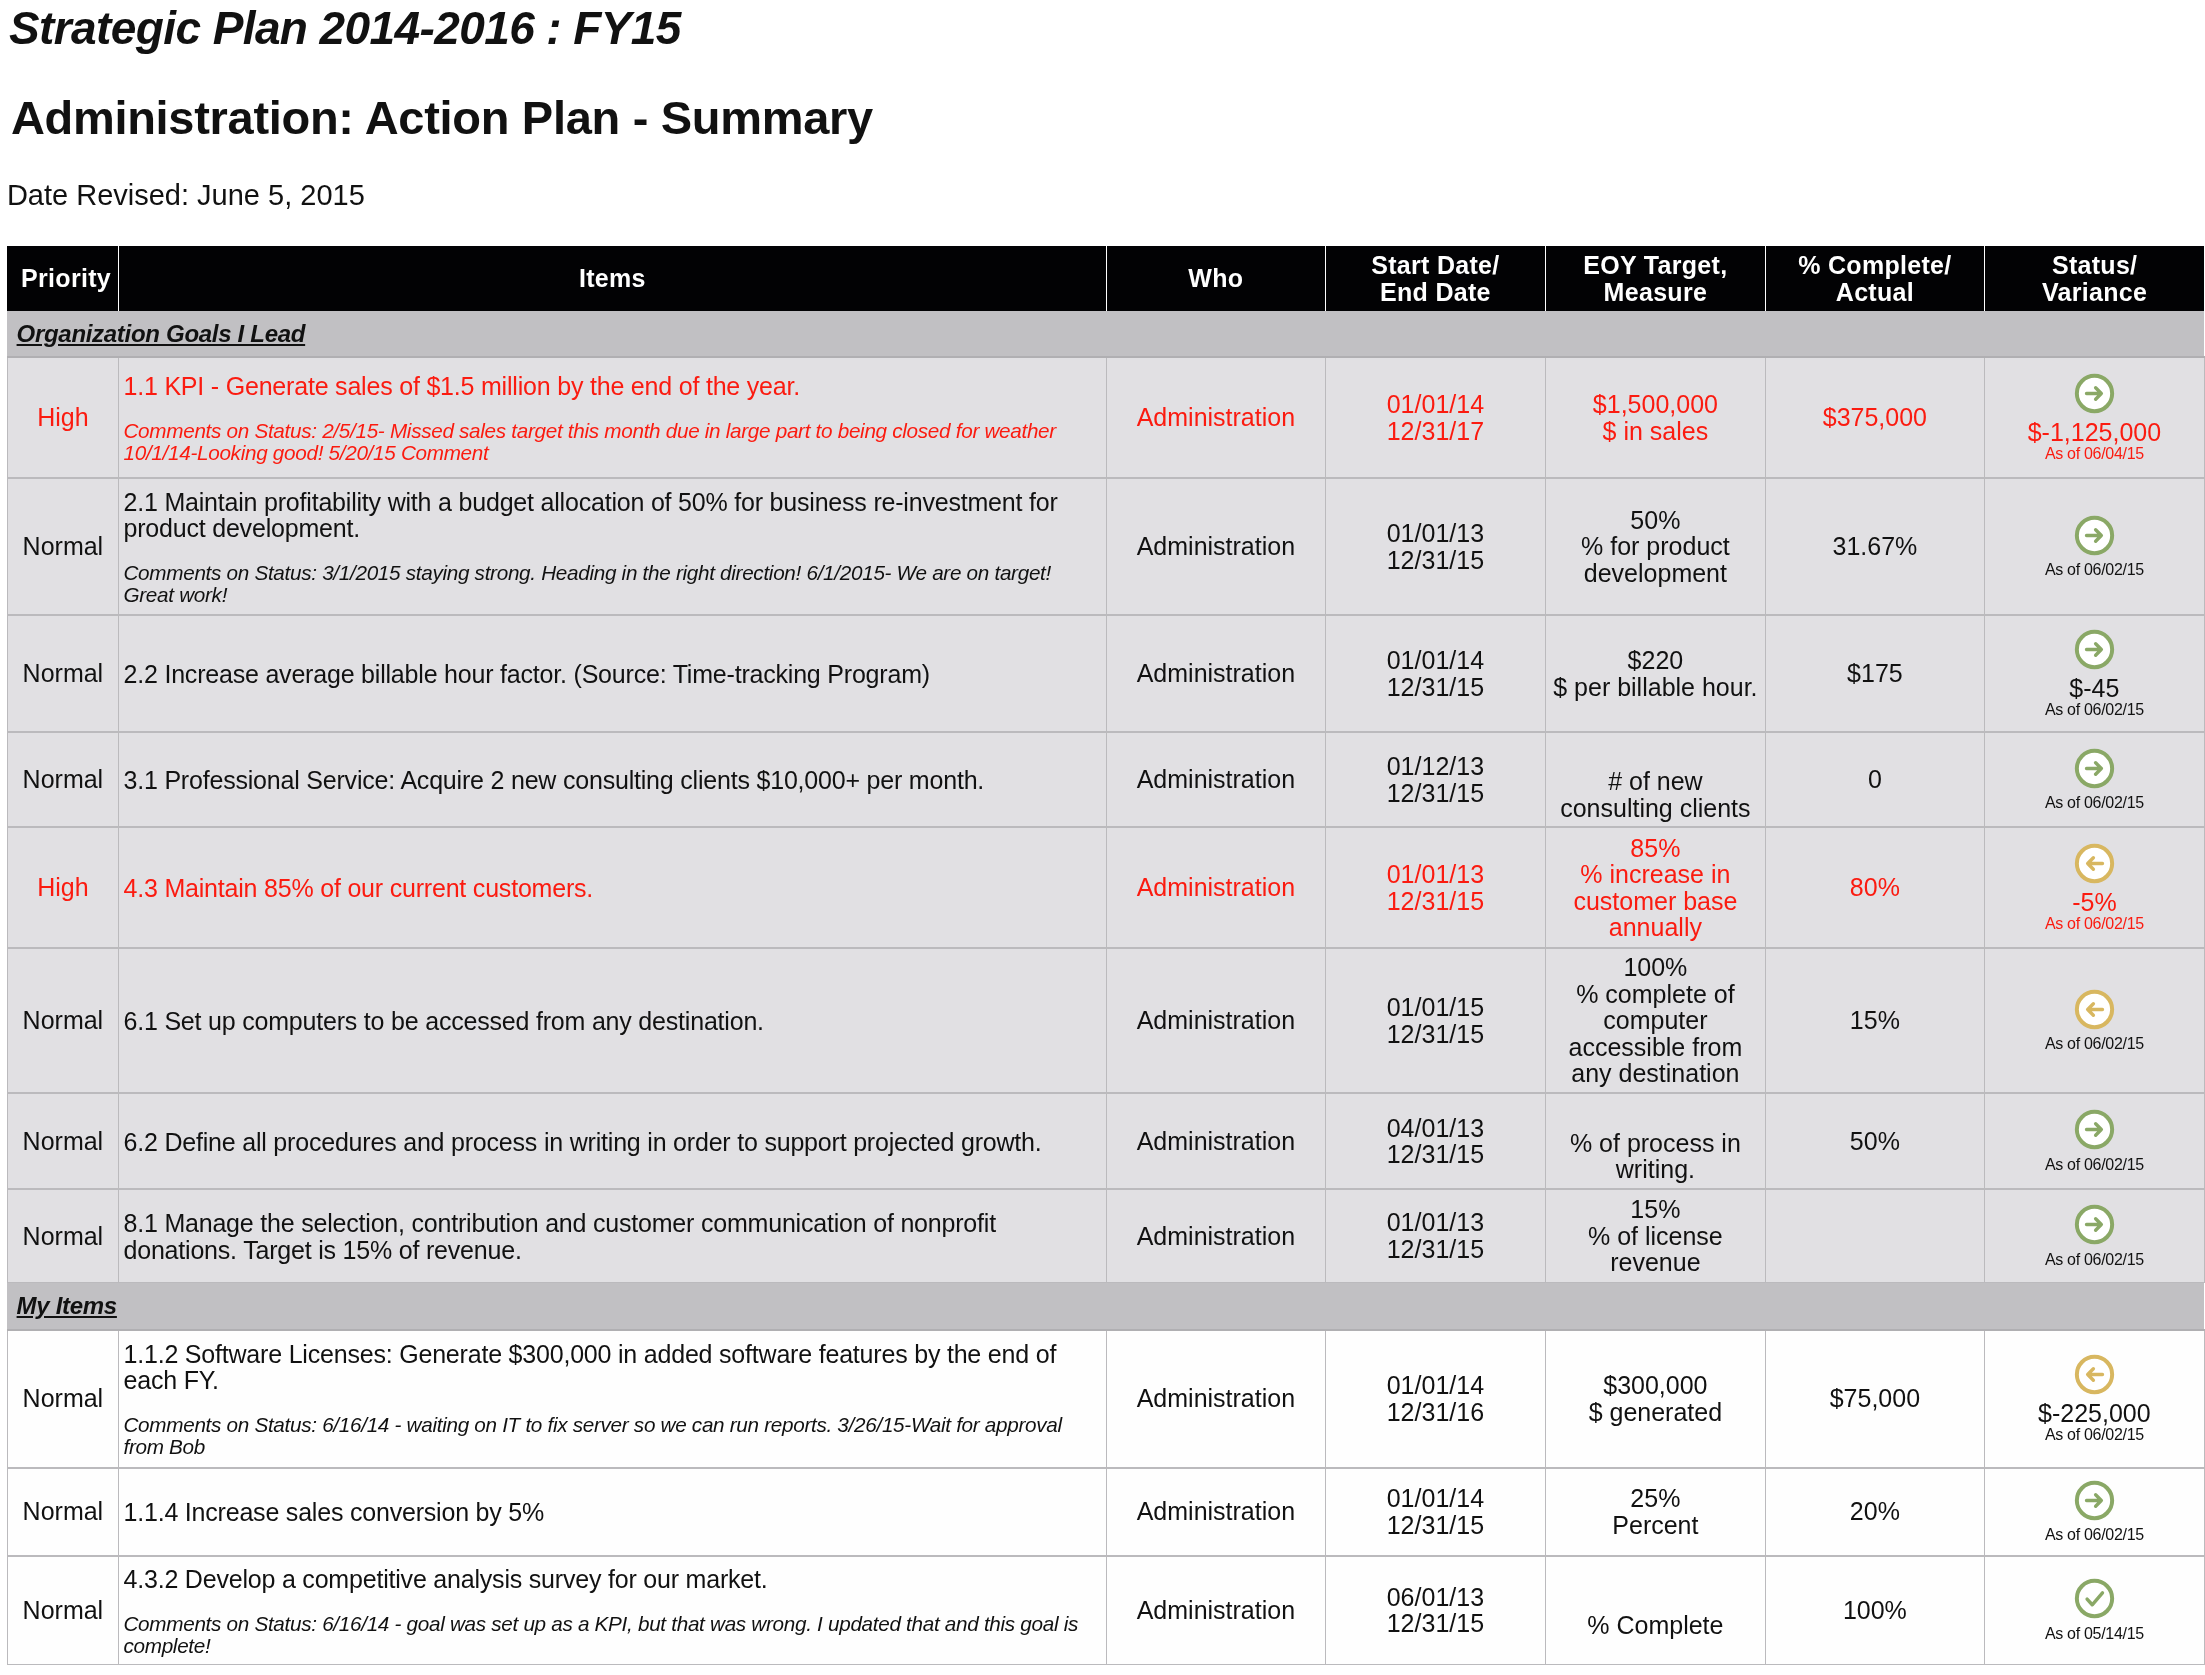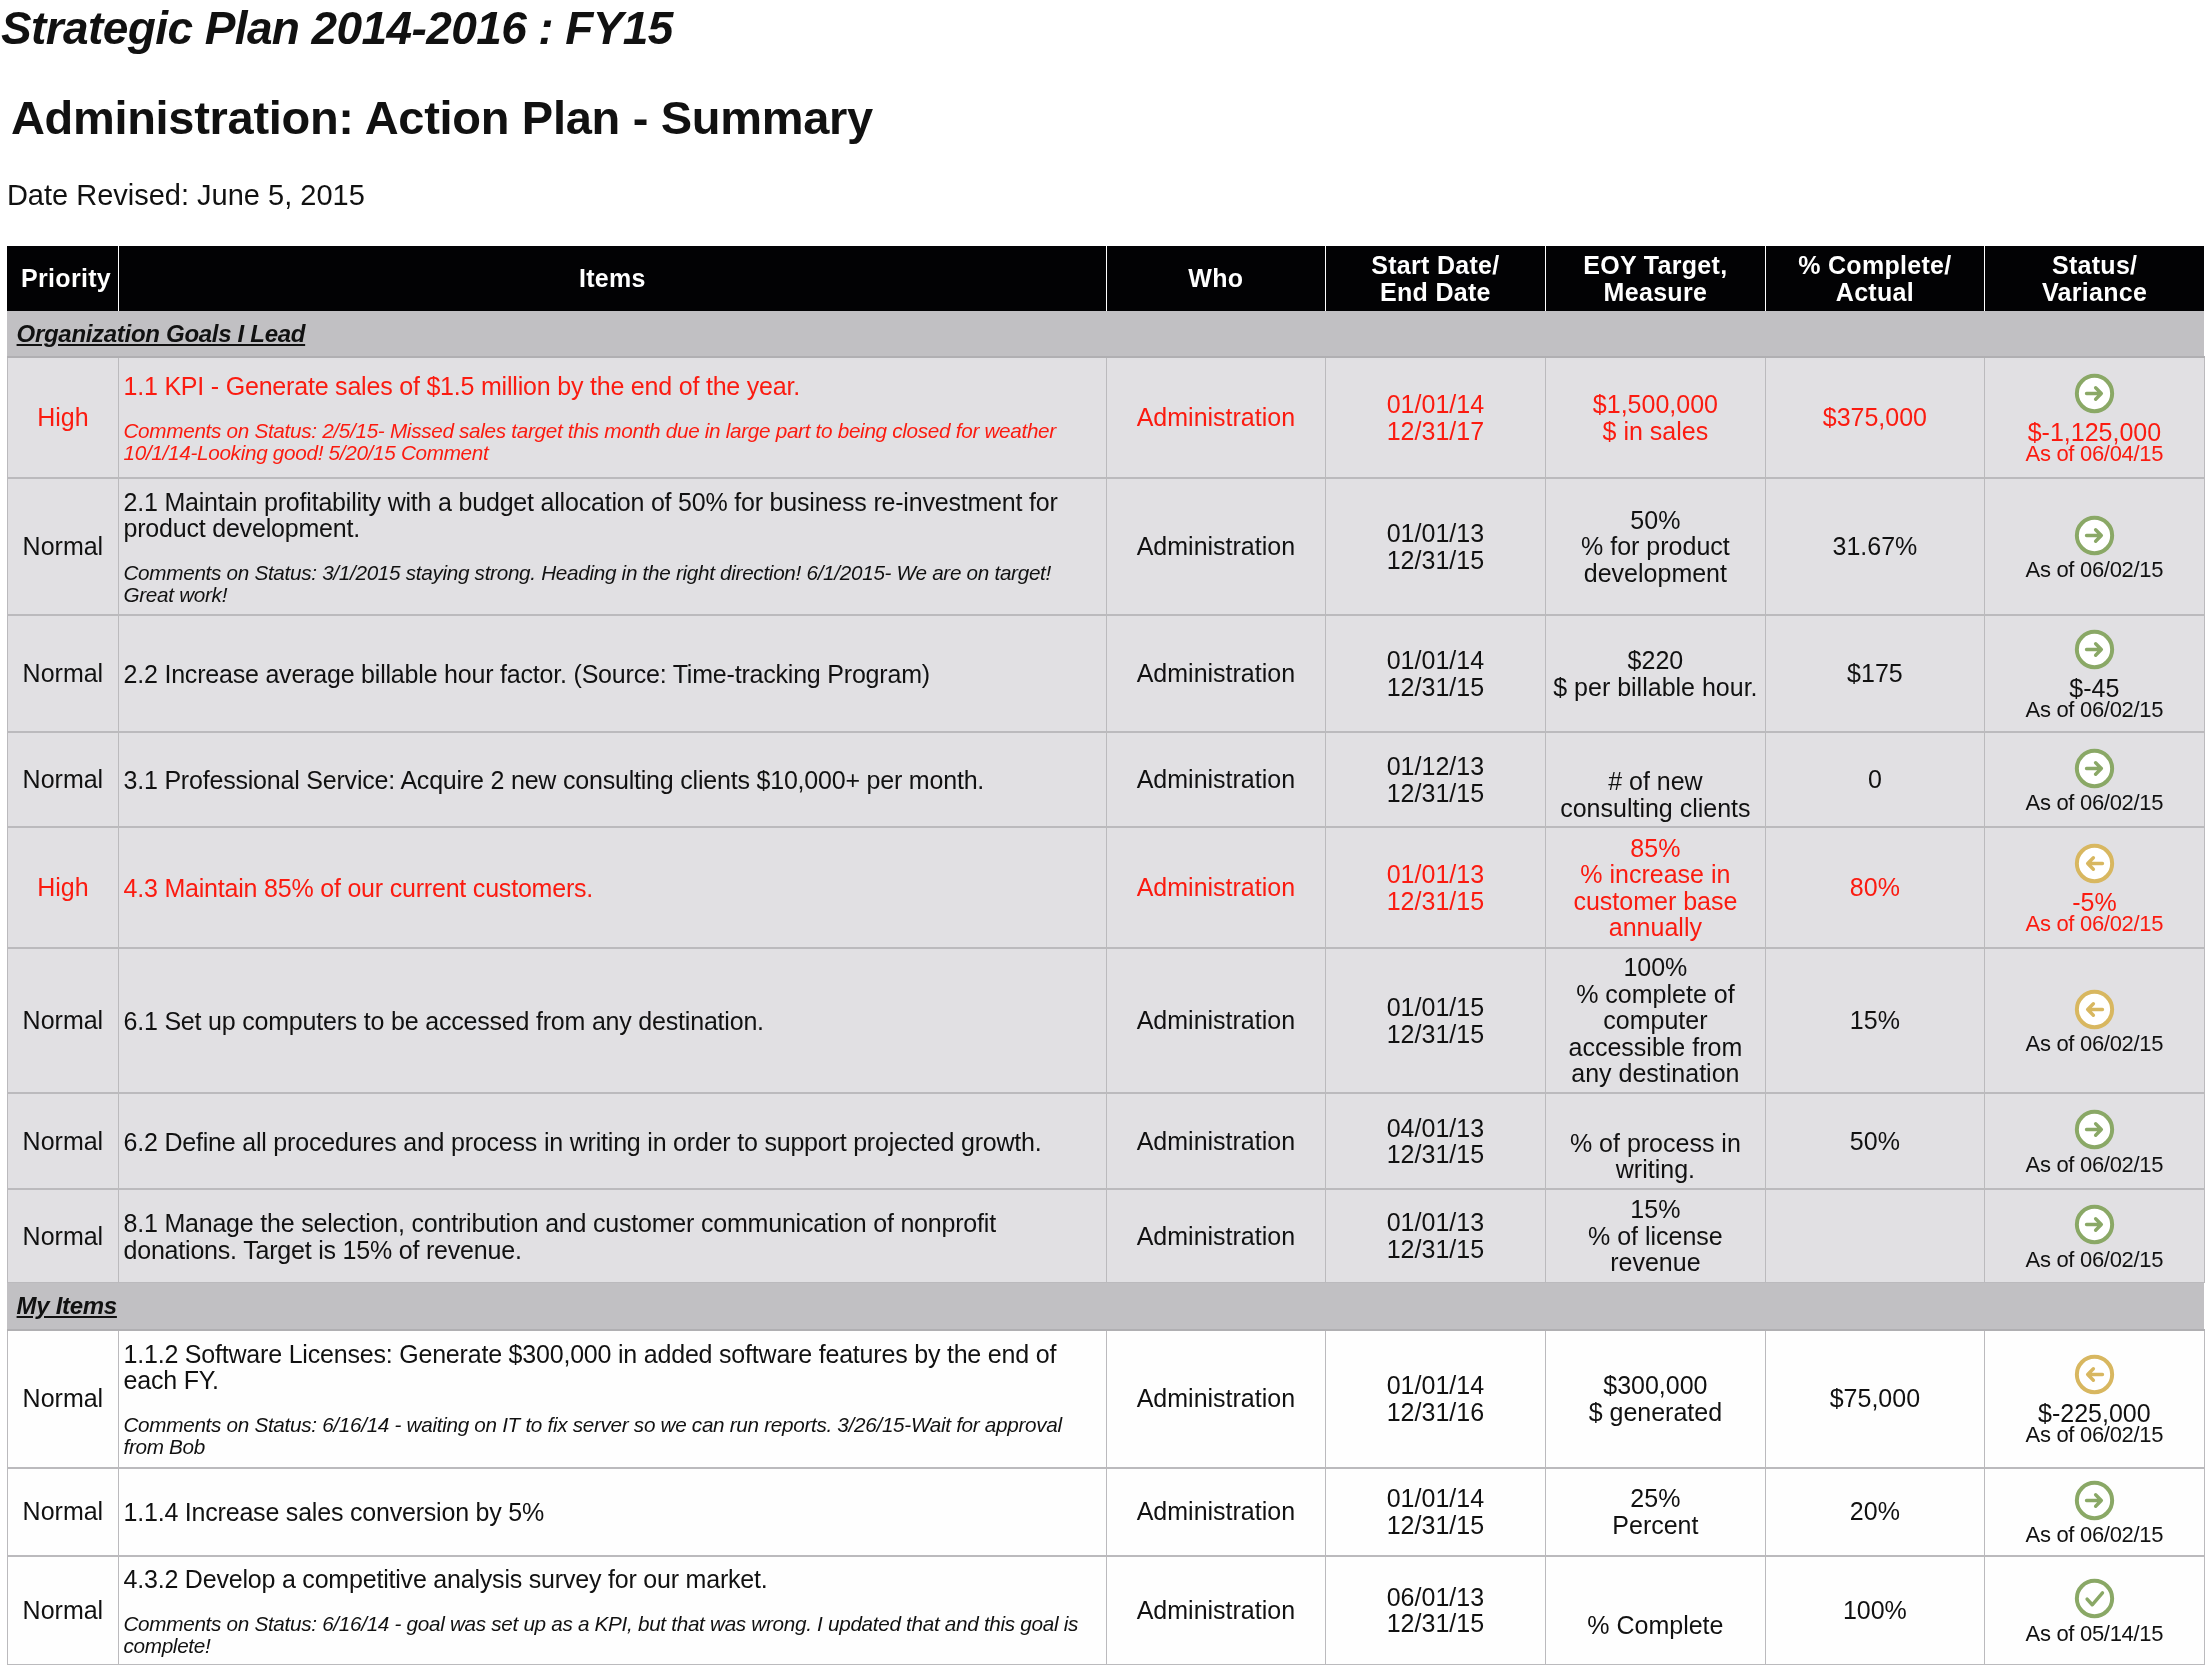--- a/index.html
+++ b/index.html
@@ -1,21 +1,21 @@
 <!DOCTYPE html>
 <html style="font-size:9.2px"><head>
 <meta charset="utf-8">
 <style>
   html, body { margin: 0; padding: 0; background: #ffffff; }
   body {
     width: 2205px; height: 1676px; overflow: hidden; position: relative;
     font-family: "Liberation Sans", sans-serif; color: #111;
   }
   .title {
-    position: absolute; left: 1px; top: 1.1px; margin: 0;
+    position: absolute; left: 9px; top: 1.1px; margin: 0;
     font-size: 46px; font-weight: bold; font-style: italic; letter-spacing: -0.6px;
   }
   .subtitle {
     position: absolute; left: 6.9px; top: 86px; margin: 4px;
     font-size: 47px; font-weight: bold; letter-spacing: -0.3px;
   }
   .revised {
     position: absolute; left: 6.9px; top: 179px;
     font-size: 29px;
   }
@@ -49,21 +49,21 @@
   .item-title.normal-weight { font-weight: normal; }
   .comment {
     display: block; font-style: italic; font-size: 20.7px; line-height: 22px;
     margin-top: 20.7px; letter-spacing: -0.3px;
   }
   .red { color: #fb1b10; }
   .cell-line { display: block; }
   .status-wrap { display: flex; flex-direction: column; align-items: center; }
   .status-icon { width: 41px; height: 41px; display: block; margin-bottom: 5.7px; }
   .variance { font-size: 25px; line-height: 25px; display: block; }
-  .asof { font-size: 22px; line-height: 17px; display: block; letter-spacing: -0.3px; }
+  .asof { font-size: 16px; line-height: 17px; display: block; letter-spacing: -0.3px; }
 </style>
 </head>
 <body>
 
 <h1 class="title">Strategic Plan 2014-2016 : FY15</h1>
 <h2 class="subtitle">Administration: Action Plan - Summary</h2>
 <div class="revised">Date Revised: June 5, 2015</div>
 
 <table class="plan">
   <colgroup>

